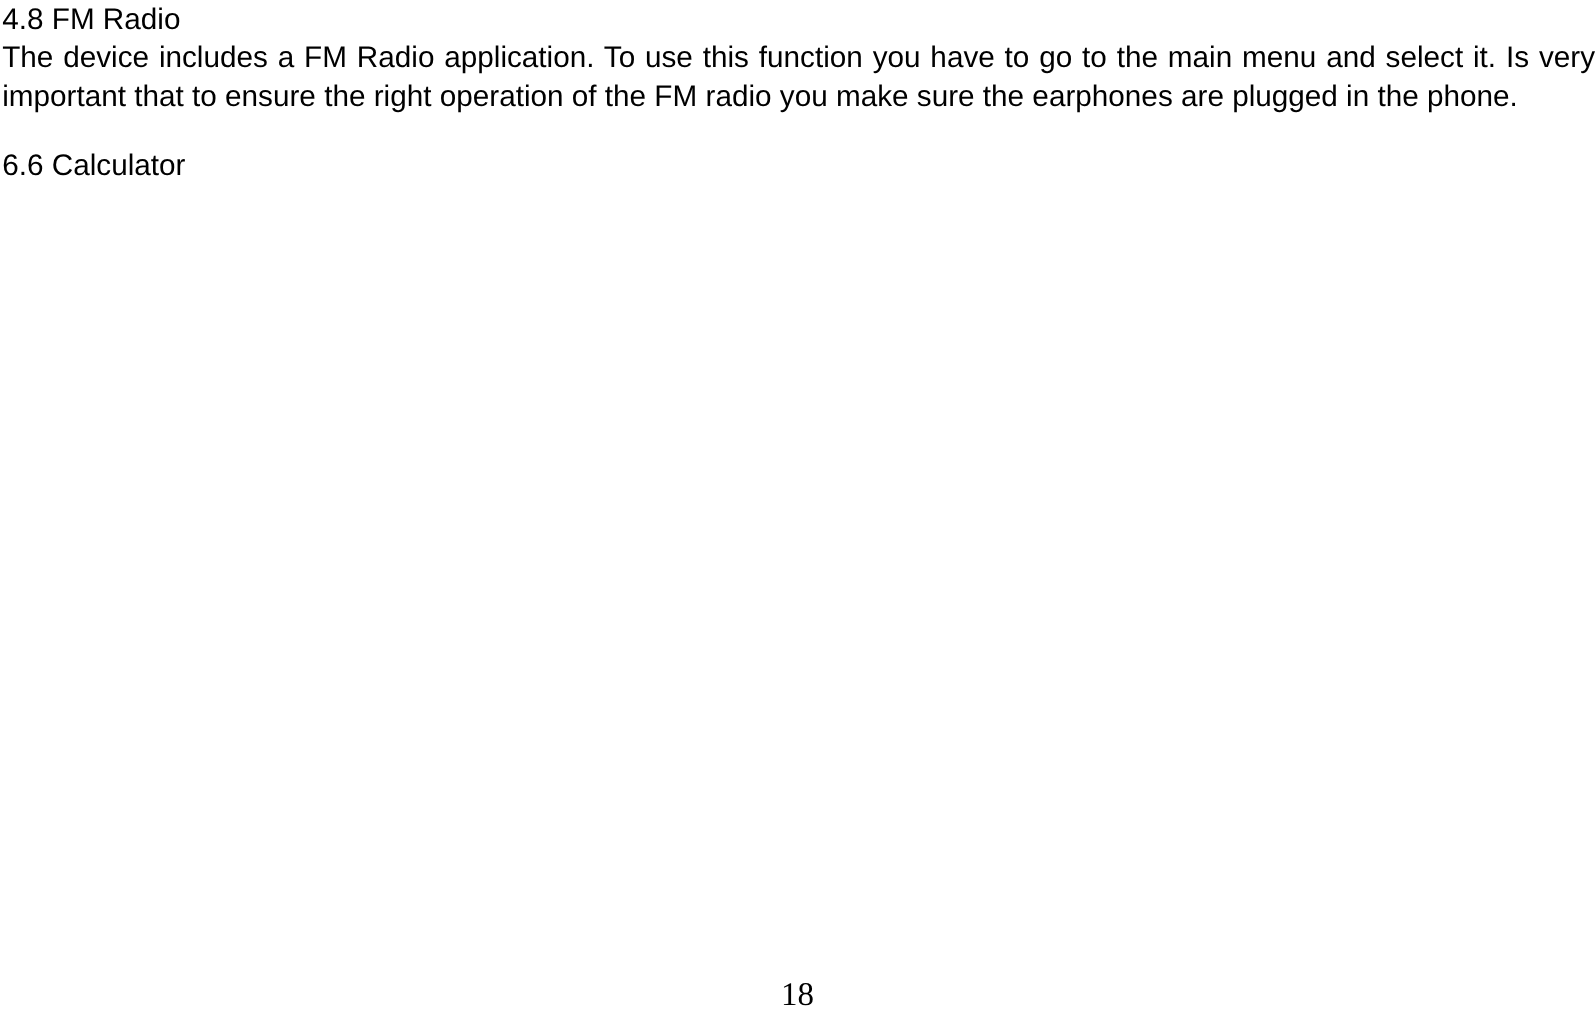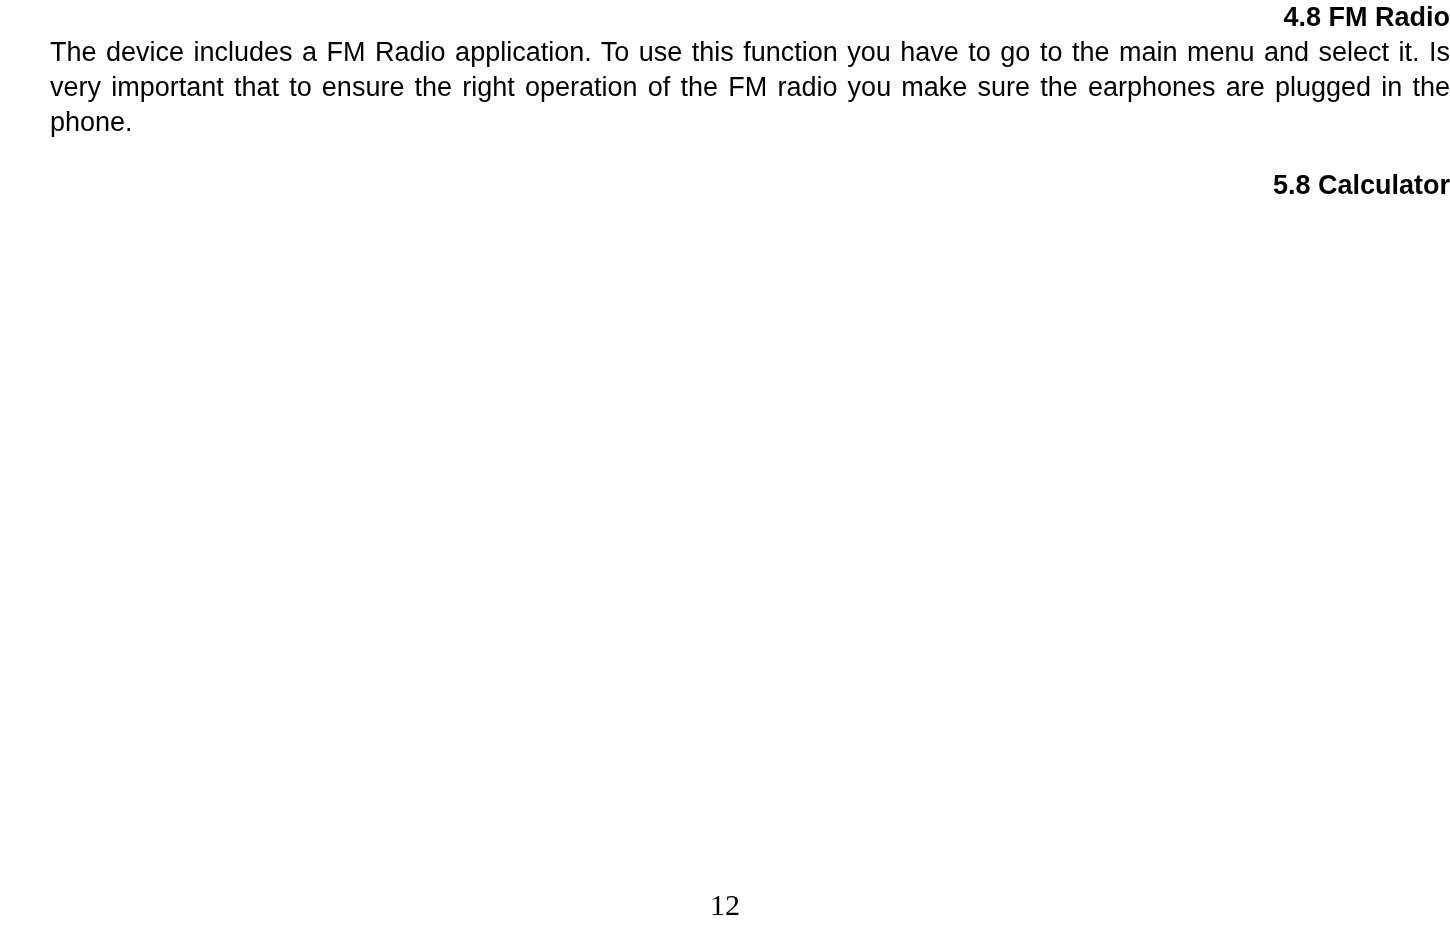--- a/index.html
+++ b/index.html
@@ -15,34 +15,33 @@
       position: relative;
     }
     .page-content {
       padding: 0 0 0 0;
     }
     .section {
       margin-bottom: 28px;
     }
     .section-heading {
       font-size: 27px;
-      font-weight: bold;
+      font-weight: normal;
       color: #000000;
       line-height: 1.3;
-      text-align: right;
+      text-align: left;
       padding-left: 2px;
     }
     .section-body {
       font-size: 27px;
       color: #000000;
       line-height: 1.3;
       text-align: justify;
       text-justify: inter-word;
       padding-left: 2px;
-      margin-left: 48px;
     }
     .page-number {
       position: absolute;
       bottom: 18px;
       left: 0;
       right: 0;
       text-align: center;
       font-family: "Times New Roman", Times, serif;
       font-size: 30px;
       color: #000000;
@@ -50,17 +49,17 @@
   </style>
 </head>
 <body>
 
 <div class="page-content">
   <div class="section">
     <div class="section-heading">4.8 FM Radio</div>
     <div class="section-body">The device includes a FM Radio application. To use this function you have to go to the main menu and select it. Is very important that to ensure the right operation of the FM radio you make sure the earphones are plugged in the phone.</div>
   </div>
   <div class="section">
-    <div class="section-heading">5.8 Calculator</div>
+    <div class="section-heading">6.6 Calculator</div>
   </div>
 </div>
 
-<div class="page-number">12</div>
+<div class="page-number">18</div>
 
 </body></html>

